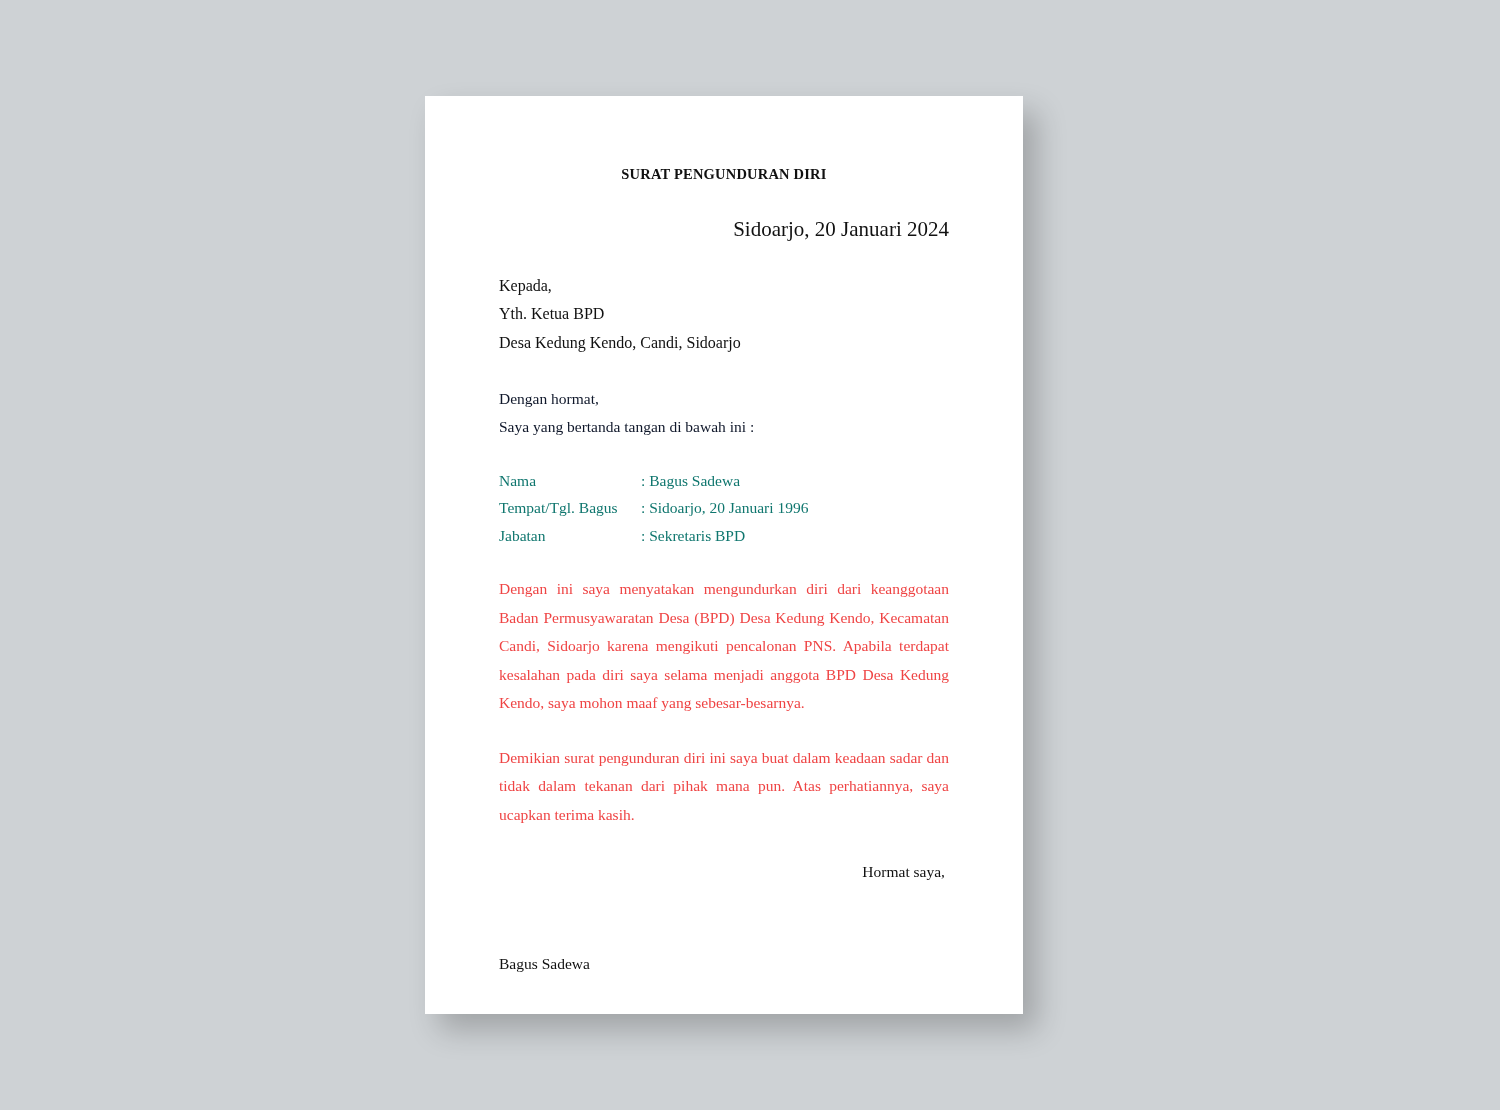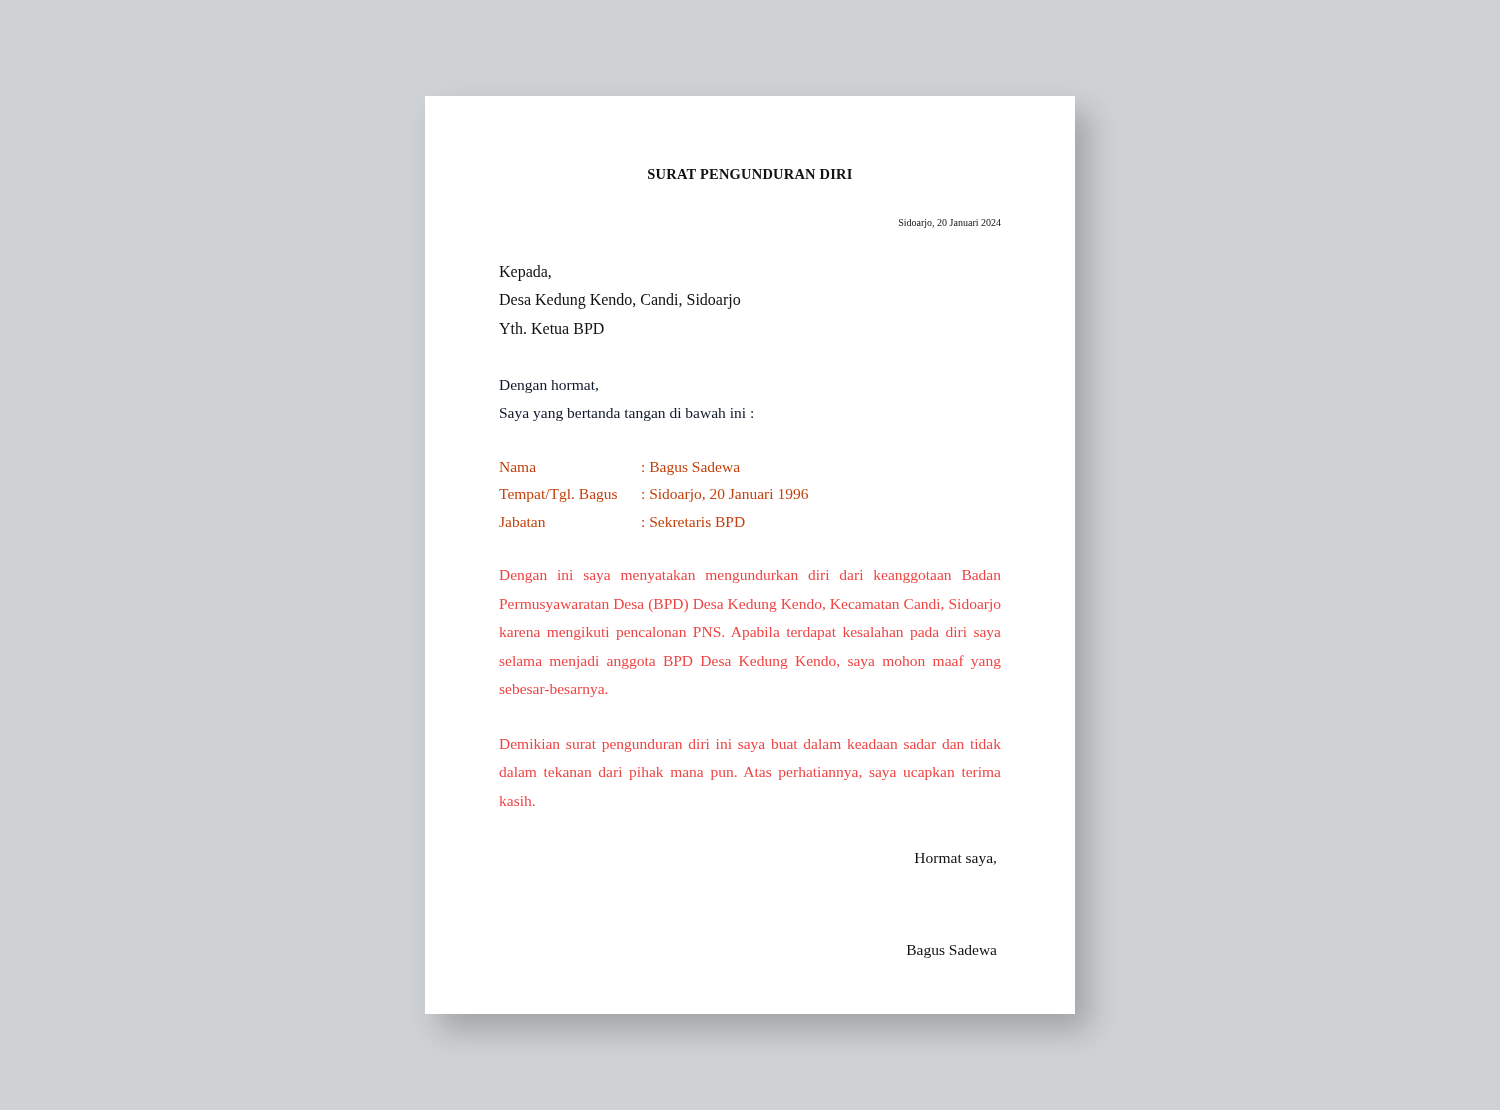--- a/index.html
+++ b/index.html
@@ -15,57 +15,57 @@
   }
   .stage {
     position: relative;
     width: 1500px;
     height: 1110px;
   }
   .page {
     position: absolute;
     left: 425px;
     top: 96px;
-    width: 650px;
+    width: 598px;
     height: 918px;
     background: #ffffff;
     box-shadow: 14px 16px 28px rgba(0,0,0,0.22);
     box-sizing: border-box;
     padding: 56px 74px 40px 74px;
   }
   .doc-title {
     text-align: center;
     font-weight: bold;
     font-size: 14.5px;
     letter-spacing: 0.2px;
     margin: 14px 0 0 0;
     color: #111;
   }
   .place-date {
     text-align: right;
-    font-size: 10px;
+    font-size: 21px;
     margin-top: 34px;
     color: #111;
   }
   .block {
     margin-top: 30px;
     font-size: 16px;
     color: #111;
     line-height: 1.78;
   }
   .salutation {
     margin-top: 28px;
     font-size: 15.5px;
     color: #0f172a;
     line-height: 1.78;
   }
   .identity {
     margin-top: 26px;
     font-size: 15.5px;
-    color: #c2410c;
+    color: #0f766e;
     line-height: 1.78;
   }
   .id-row {
     display: flex;
     align-items: baseline;
   }
   .id-label {
     width: 142px;
     flex: 0 0 142px;
   }
@@ -85,38 +85,37 @@
     color: #111;
     text-align: right;
     padding-right: 4px;
   }
   .sign-space {
     height: 74px;
   }
   .signer {
     font-size: 15.5px;
     color: #111;
-    text-align: right;
     padding-right: 4px;
   }
 </style>
 </head>
 <body>
 
 <div class="stage">
   <div class="page">
 
     <h1 class="doc-title">SURAT PENGUNDURAN DIRI</h1>
 
     <div class="place-date">Sidoarjo, 20 Januari 2024</div>
 
     <div class="block">
       <div>Kepada,</div>
+      <div>Yth. Ketua BPD</div>
       <div>Desa Kedung Kendo, Candi, Sidoarjo</div>
-      <div>Yth. Ketua BPD</div>
     </div>
 
     <div class="salutation">
       <div>Dengan hormat,</div>
       <div>Saya yang bertanda tangan di bawah ini :</div>
     </div>
 
     <div class="identity">
       <div class="id-row">
         <div class="id-label">Nama</div>

